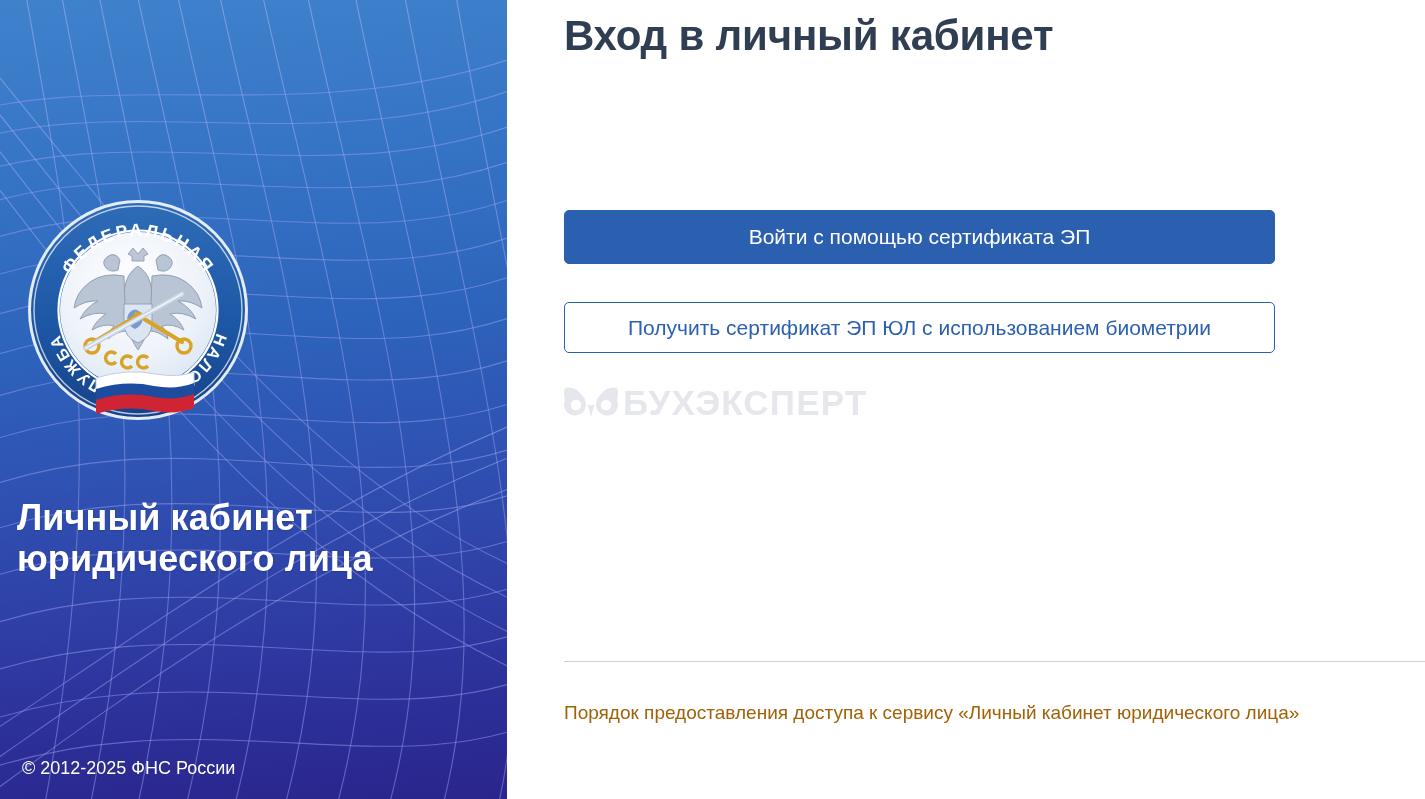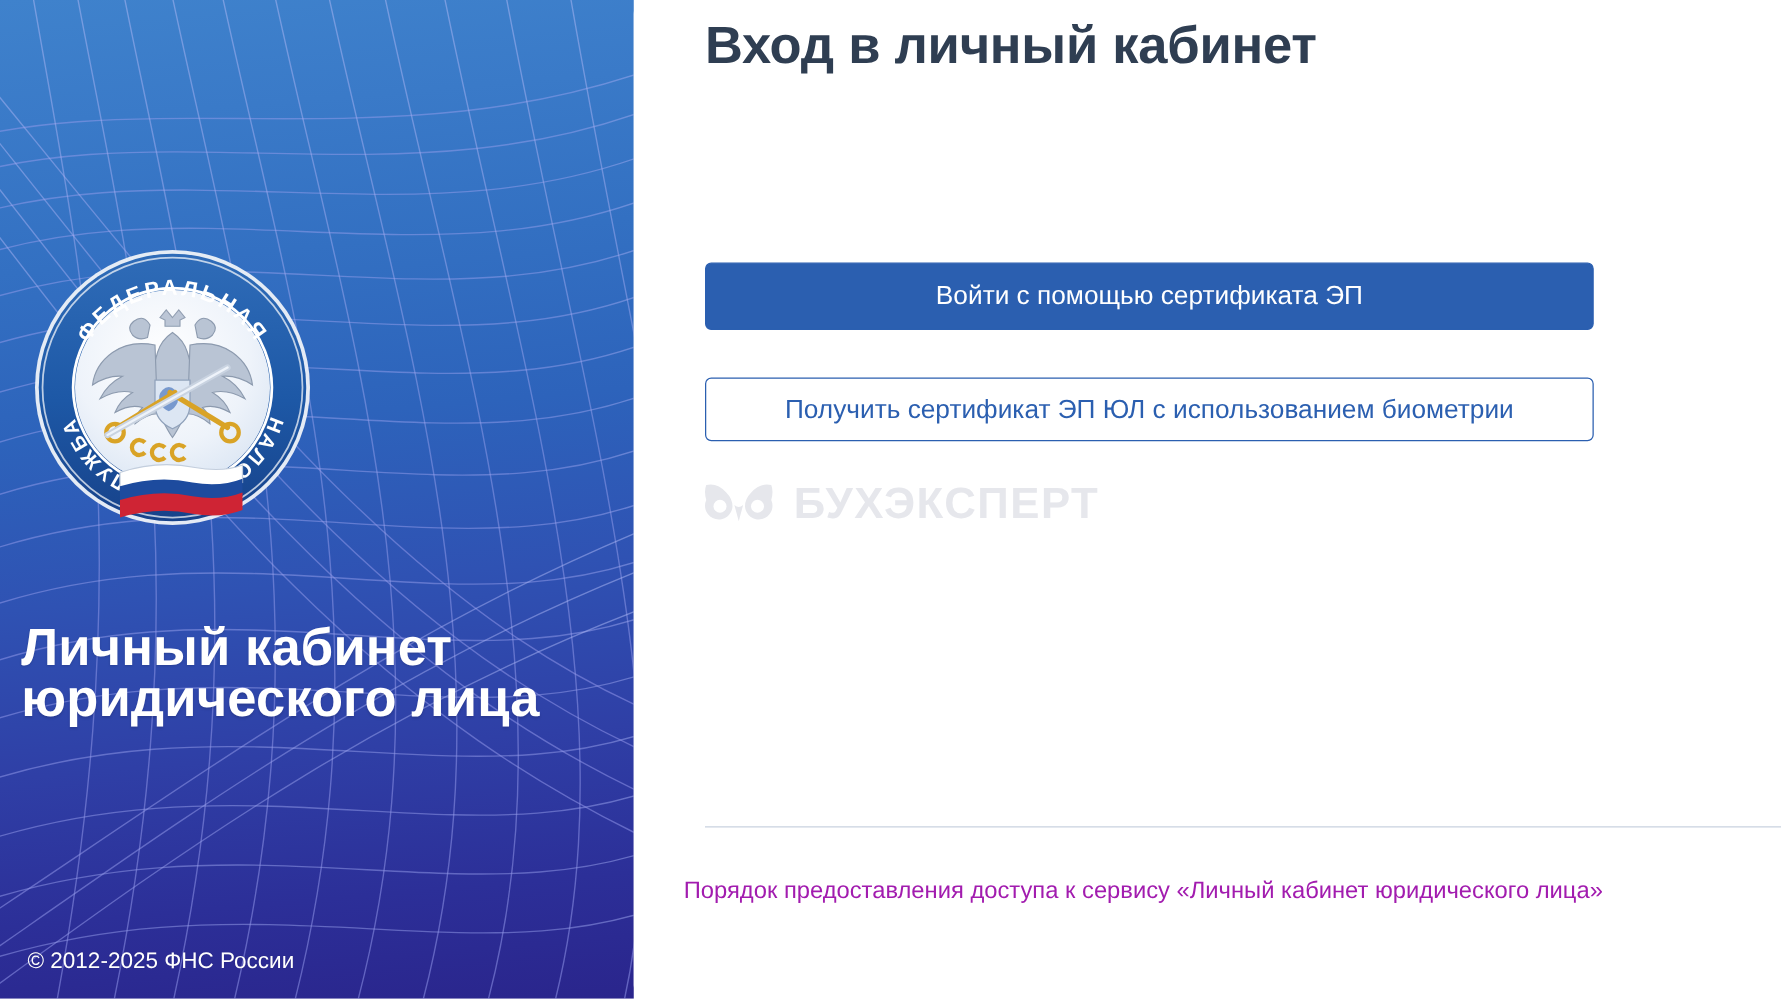--- a/index.html
+++ b/index.html
@@ -77,21 +77,21 @@
     height: 228px;
   }
   .emblem-wrap svg { display: block; width: 228px; height: 228px; }
 
   .sidebar-title {
     position: absolute;
     left: 17px;
     top: 497px;
     width: 420px;
     color: #ffffff;
-    font-size: 42px;
+    font-size: 36px;
     line-height: 41px;
     font-weight: bold;
     letter-spacing: 0.1px;
     text-shadow: 0 1px 2px rgba(0,0,0,0.14);
   }
 
   .copyright {
     position: absolute;
     left: 22px;
     bottom: 20px;
@@ -155,21 +155,21 @@
     font-size: 21px;
   }
 
   
   .watermark {
     position: absolute;
     left: 56px;
     top: 383px;
     display: flex;
     align-items: center;
-    gap: 16px;
+    gap: 4px;
     opacity: 1;
     pointer-events: none;
     user-select: none;
   }
   .watermark svg { display: block; }
   .watermark-text {
     color: #e6e7ec;
     font-size: 35px;
     line-height: 40px;
     font-weight: bold;
@@ -180,23 +180,23 @@
     position: absolute;
     left: 57px;
     right: 0;
     top: 661px;
     height: 1px;
     background: #c9d2df;
   }
 
   .footer-link {
     position: absolute;
-    left: 40px;
+    left: 57px;
     top: 700px;
-    color: #a21caf;
+    color: #a16207;
     font-size: 19px;
     line-height: 26px;
     text-decoration: none;
     white-space: nowrap;
   }
 </style>
 </head>
 <body>
 
 <div class="page">

